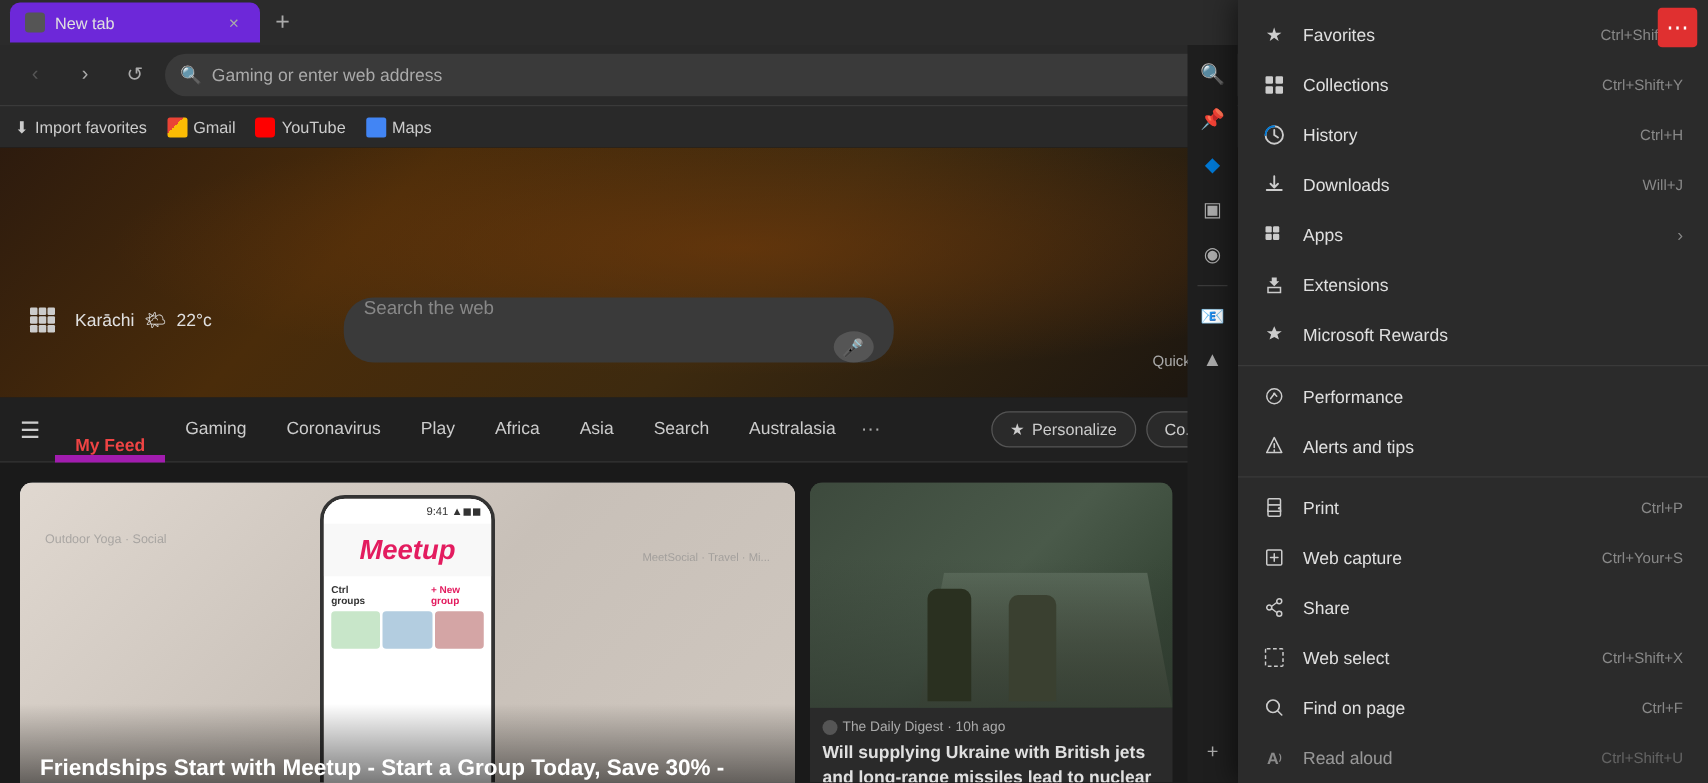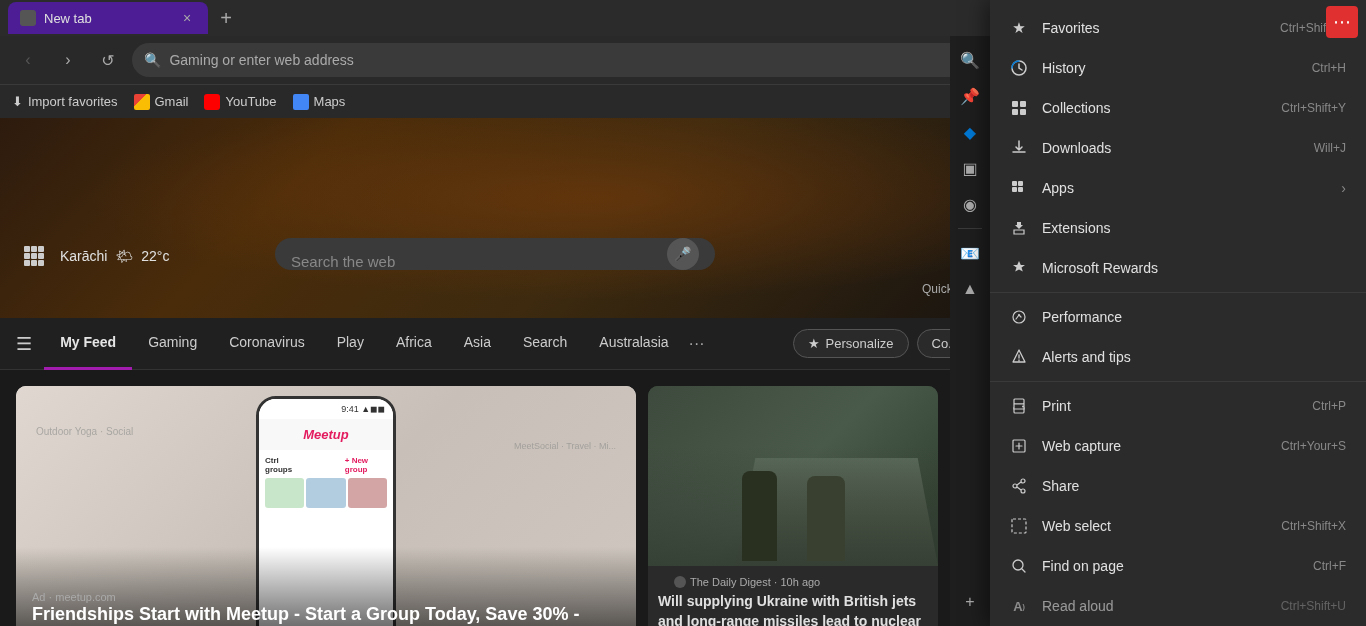--- a/index.html
+++ b/index.html
@@ -9,21 +9,21 @@
     .title-bar {
       background: #2b2b2b;
       height: 36px;
       display: flex;
       align-items: center;
       padding: 0 8px;
     }
     .tab {
       display: flex;
       align-items: center;
-      background: #4c1d95;
+      background: #6d28d9;
       border-radius: 8px 8px 0 0;
       padding: 0 12px;
       height: 32px;
       min-width: 200px;
       max-width: 247px;
       gap: 8px;
       color: #e0e0e0;
       font-size: 13px;
       position: relative;
     }
@@ -143,27 +143,28 @@
     .grid-icon {
       width: 20px; height: 20px;
       display: grid; grid-template-columns: repeat(3,6px); gap: 1px;
       margin-right: 8px;
     }
     .grid-dot { background: #ccc; border-radius: 1px; }
     .web-search-bar {
       background: #3a3a3a;
       border-radius: 24px;
       width: 440px;
-      height: 32px;
-      display: flex;
-      align-items: flex-end;
+      height: 52px;
+      display: flex;
+      align-items: flex-start;
       padding: 0 16px;
       gap: 10px;
       color: #888;
       font-size: 15px;
+      flex-direction: column;
     }
     .mic-btn {
       margin-left: auto;
       width: 32px; height: 32px;
       display: flex; align-items: center; justify-content: center;
       background: #555; border-radius: 50%; color: #ccc; font-size: 14px;
     }
     .quick-links-bar {
       position: absolute;
       right: 16px;
@@ -184,22 +185,23 @@
     }
     .hamburger { color: #ccc; font-size: 18px; margin-right: 12px; cursor: pointer; }
     .feed-nav-item {
       padding: 0 16px;
       height: 52px;
       display: flex; align-items: center;
       color: #ccc; font-size: 14px; cursor: pointer;
       border-bottom: 3px solid transparent;
     }
     .feed-nav-item.active {
-      color: #e5e5e5; font-weight: 600;
-      border-bottom: 3px solid #a21caf;
+      color: #ef4444; font-weight: 600;
+      border-bottom: 6px solid #a21caf;
+      align-items: flex-end;
     }
     .feed-nav-more { color: #aaa; font-size: 16px; margin-left: 4px; }
     .feed-nav-actions { margin-left: auto; display: flex; align-items: center; gap: 8px; }
     .personalize-btn {
       background: #2a2a2a;
       border: 1px solid #555;
       border-radius: 20px;
       padding: 6px 14px;
       color: #ccc; font-size: 13px; cursor: pointer;
       display: flex; align-items: center; gap: 6px;
@@ -250,21 +252,21 @@
       border: 3px solid #333;
       overflow: hidden;
     }
     .phone-screen {
       width: 100%; height: 100%;
       background: white;
       display: flex; flex-direction: column;
     }
     .phone-status { height: 20px; background: #fff; display: flex; align-items: center; justify-content: flex-end; padding: 2px 8px; font-size: 9px; color: #333; }
     .meetup-header { background: #f8f8f8; padding: 8px; text-align: center; }
-    .meetup-logo { color: #e31c5f; font-size: 13px; font-weight: bold; font-style: italic; }
+    .meetup-logo { color: #e31c5f; font-size: 22px; font-weight: bold; font-style: italic; }
     .meetup-content { padding: 6px; font-size: 8px; color: #333; flex: 1; }
     .meetup-group-header { font-weight: bold; margin-bottom: 4px; display: flex; justify-content: space-between; }
     .meetup-thumbnails { display: flex; gap: 2px; }
     .meetup-thumb { width: 40px; height: 30px; background: #c8e6c9; border-radius: 3px; }
     .meetup-thumb:nth-child(2) { background: #b3cde0; }
     .meetup-thumb:nth-child(3) { background: #d4a5a5; }
     .card-overlay {
       position: absolute;
       bottom: 0; left: 0; right: 0;
       background: linear-gradient(transparent, rgba(0,0,0,0.85));
@@ -293,21 +295,21 @@
       position: relative;
     }
     .ukraine-photo::after {
       content: '';
       position: absolute;
       bottom: 0; left: 30%; right: 0;
       height: 60%;
       background: linear-gradient(180deg, #5a6a5a 0%, #4a5040 100%);
       clip-path: polygon(10% 0%, 90% 0%, 100% 100%, 0% 100%);
     }
-    .card-source { font-size: 11px; color: #aaa; display: flex; align-items: center; gap: 4px; margin-left: 16px; }
+    .card-source { font-size: 11px; color: #aaa; display: flex; align-items: center; gap: 4px; }
     .card-source-dot { width: 12px; height: 12px; background: #555; border-radius: 50%; }
     .card-body { padding: 10px; }
     .card-subtitle { font-size: 14px; font-weight: 600; color: #e0e0e0; line-height: 1.4; margin-top: 4px; }
 
     
     .side-panel {
       position: absolute;
       right: 0; top: 0;
       width: 376px;
       height: 626px;
@@ -522,23 +524,20 @@
                   <div class="meetup-thumb"></div>
                 </div>
               </div>
             </div>
           </div>
 
           <div style="position:absolute;top:40px;left:20px;font-size:10px;color:#888;opacity:0.6;">Outdoor Yoga · Social</div>
           <div style="position:absolute;top:55px;right:20px;font-size:9px;color:#888;opacity:0.6;">MeetSocial · Travel · Mi...</div>
         </div>
         <div class="card-overlay">
-          <div class="card-ad">
-            <span>Ad · meetup.com</span>
-          </div>
           <div class="card-title">Friendships Start with Meetup - Start a Group Today, Save 30% - Find Your People with...</div>
         </div>
 
       </div>
 
       <div class="feed-card feed-card-medium">
         <div class="feed-card-medium-img">
           <div class="ukraine-photo"></div>
 
           <div style="position:absolute;bottom:0;left:50%;transform:translateX(-50%);width:100%;height:120px;background:linear-gradient(180deg,transparent,rgba(50,60,50,0.8));display:flex;align-items:flex-end;justify-content:center;padding-bottom:5px;">
@@ -564,40 +563,40 @@
 
       <div class="menu-item">
         <div class="menu-icon">★</div>
         <span>Favorites</span>
         <span class="menu-shortcut">Ctrl+Shift+O</span>
       </div>
 
       <div class="menu-item">
         <div class="menu-icon">
           <svg width="16" height="16" viewBox="0 0 16 16" fill="none">
-            <circle cx="8" cy="8" r="7" stroke="#ccc" stroke-width="1.5"></circle>
-            <path d="M8 4v4l3 2" stroke="#ccc" stroke-width="1.5" stroke-linecap="round"></path>
-            <path d="M1 8C1 4 4 1 8 1" stroke="#0078d4" stroke-width="1.5" stroke-linecap="round"></path>
-          </svg>
-        </div>
-        <span>History</span>
-        <span class="menu-shortcut">Ctrl+H</span>
-      </div>
-
-      <div class="menu-item">
-        <div class="menu-icon">
-          <svg width="16" height="16" viewBox="0 0 16 16" fill="none">
             <rect x="1" y="1" width="6" height="6" rx="1" fill="#ccc"></rect>
             <rect x="9" y="1" width="6" height="6" rx="1" fill="#ccc"></rect>
             <rect x="1" y="9" width="6" height="6" rx="1" fill="#ccc"></rect>
             <rect x="9" y="9" width="6" height="6" rx="1" fill="#ccc"></rect>
           </svg>
         </div>
         <span>Collections</span>
         <span class="menu-shortcut">Ctrl+Shift+Y</span>
+      </div>
+
+      <div class="menu-item">
+        <div class="menu-icon">
+          <svg width="16" height="16" viewBox="0 0 16 16" fill="none">
+            <circle cx="8" cy="8" r="7" stroke="#ccc" stroke-width="1.5"></circle>
+            <path d="M8 4v4l3 2" stroke="#ccc" stroke-width="1.5" stroke-linecap="round"></path>
+            <path d="M1 8C1 4 4 1 8 1" stroke="#0078d4" stroke-width="1.5" stroke-linecap="round"></path>
+          </svg>
+        </div>
+        <span>History</span>
+        <span class="menu-shortcut">Ctrl+H</span>
       </div>
 
       <div class="menu-item">
         <div class="menu-icon">
           <svg width="16" height="16" viewBox="0 0 16 16" fill="none">
             <path d="M8 1v9M5 7l3 3 3-3" stroke="#ccc" stroke-width="1.5" stroke-linecap="round" stroke-linejoin="round"></path>
             <path d="M2 12h12" stroke="#ccc" stroke-width="1.5" stroke-linecap="round"></path>
           </svg>
         </div>
         <span>Downloads</span>

